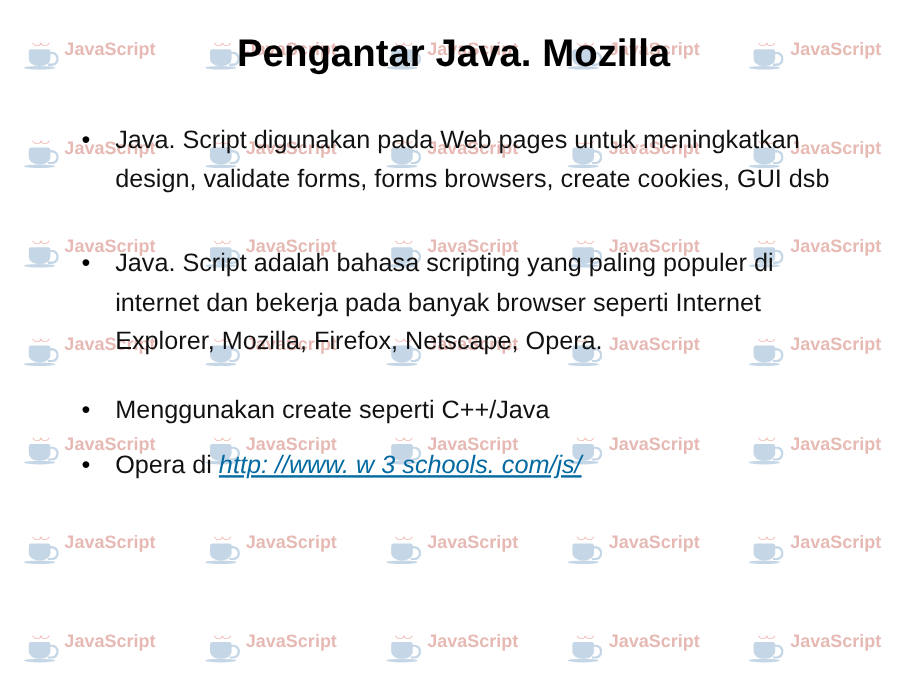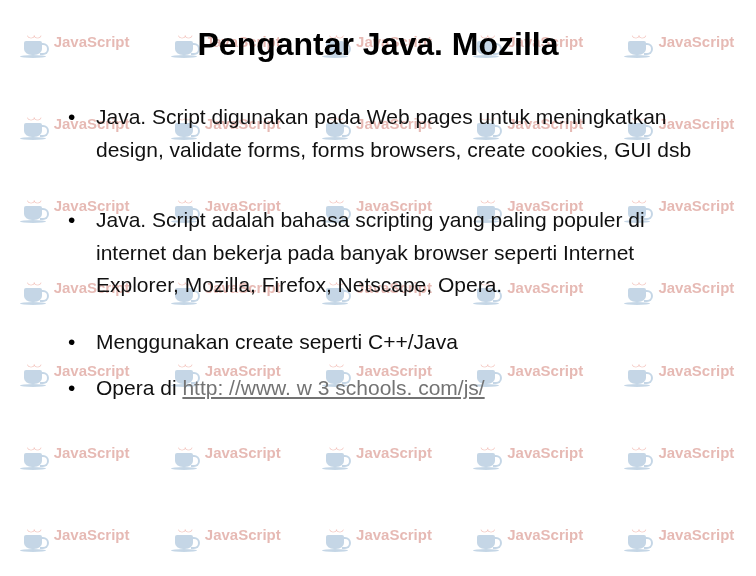--- a/index.html
+++ b/index.html
@@ -70,21 +70,21 @@
     margin-bottom: 38px;
     padding-left: 28px;
   }
   ul.points > li.tight { margin-bottom: 24px; }
   ul.points > li.mid { margin-bottom: 14px; }
   ul.points > li::before {
     content: "•";
     position: absolute; left: 0; top: 0;
     font-size: 21px; color: #000;
   }
-  a.link { color: #737373; text-decoration: underline; }
+  a.link { color: #0369a1; text-decoration: underline; font-style: italic; }
 </style>
 </head>
 <body>
 
 <div class="bg" id="bg">
     <div class="cell">
       <div class="cup">
         <span class="steam">‿‿</span>
         <span class="mug"></span>
         <span class="saucer"></span>

